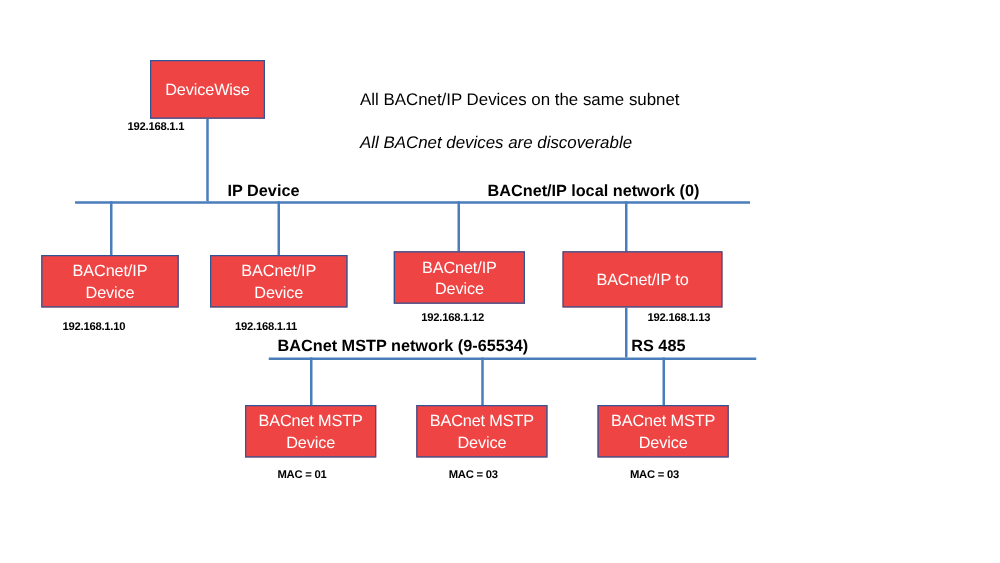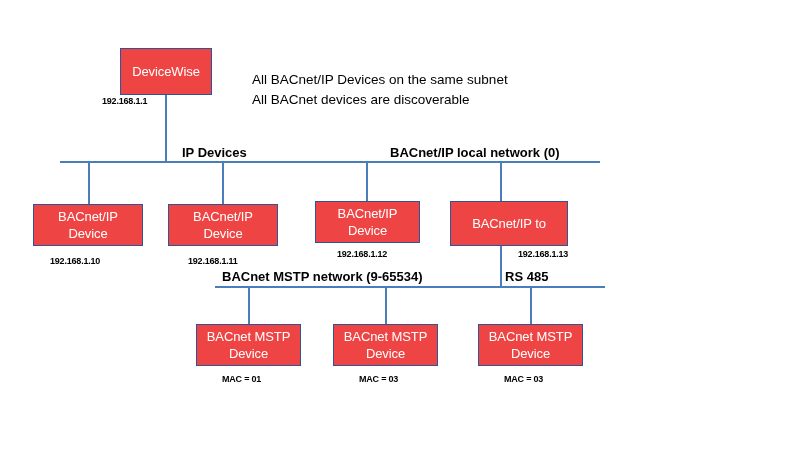--- a/index.html
+++ b/index.html
@@ -51,20 +51,21 @@
     font-weight: bold;
     color: #000000;
     white-space: nowrap;
   }
   .note {
     position: absolute;
     font-size: 13.5px;
     color: #000000;
     white-space: nowrap;
     line-height: 20px;
+    margin-left: 36px;
   }
   .hbus {
     position: absolute;
     height: 0;
     border-top: 2px solid #4A7EBB;
   }
   .vline {
     position: absolute;
     width: 0;
     border-left: 2px solid #4A7EBB;
@@ -76,23 +77,23 @@
 <div id="diagram">
 
   <div class="node" style="left:120px; top:48px; width:92px; height:47px;">
     <span>DeviceWise</span>
   </div>
   <div class="addr" style="left:102px; top:96px;text-align:right;">192.168.1.1</div>
 
   <div class="vline" style="left:165px; top:95px; height:66px;"></div>
 
   <div class="note" style="left:252px; top:70px;">All BACnet/IP Devices on the same subnet</div>
-  <div class="note" style="left:252px; top:90px;">All BACnet devices are discoverable</div>
+  <div class="note" style="left:252px; top:104px;font-style:italic;">All BACnet devices are discoverable</div>
 
-  <div class="buslabel" style="left:182px; top:145px;">IP Devices</div>
+  <div class="buslabel" style="left:182px; top:145px;">IP Device</div>
   <div class="buslabel" style="left:390px; top:145px;">BACnet/IP local network (0)</div>
   <div class="hbus" style="left:60px; top:161px; width:540px;"></div>
 
   <div class="vline" style="left:88px; top:161px; height:44px;"></div>
   <div class="vline" style="left:222px; top:161px; height:44px;"></div>
   <div class="vline" style="left:366px; top:161px; height:44px;"></div>
   <div class="vline" style="left:500px; top:161px; height:44px;"></div>
 
   <div class="node" style="left:33px; top:204px; width:110px; height:42px;">
     <span>
@@ -111,21 +112,21 @@
   <div class="addr" style="left:188px; top:256px;">192.168.1.11</div>
 
   <div class="node" style="left:315px; top:201px; width:105px; height:42px;">
     <span>
       <span>BACnet/IP</span>
       <span>Device</span>
     </span>
   </div>
   <div class="addr" style="left:337px; top:249px;">192.168.1.12</div>
 
-  <div class="node" style="left:450px; top:201px; width:118px; height:45px;">
+  <div class="node" style="left:450px; top:201px; width:128px; height:45px;">
     <span>
       <span>BACnet/IP to</span>
     </span>
   </div>
   <div class="addr" style="left:518px; top:249px;">192.168.1.13</div>
 
   <div class="vline" style="left:500px; top:246px; height:40px;"></div>
 
   <div class="buslabel" style="left:222px; top:269px;">BACnet MSTP network (9-65534)</div>
   <div class="buslabel" style="left:505px; top:269px;">RS 485</div>

